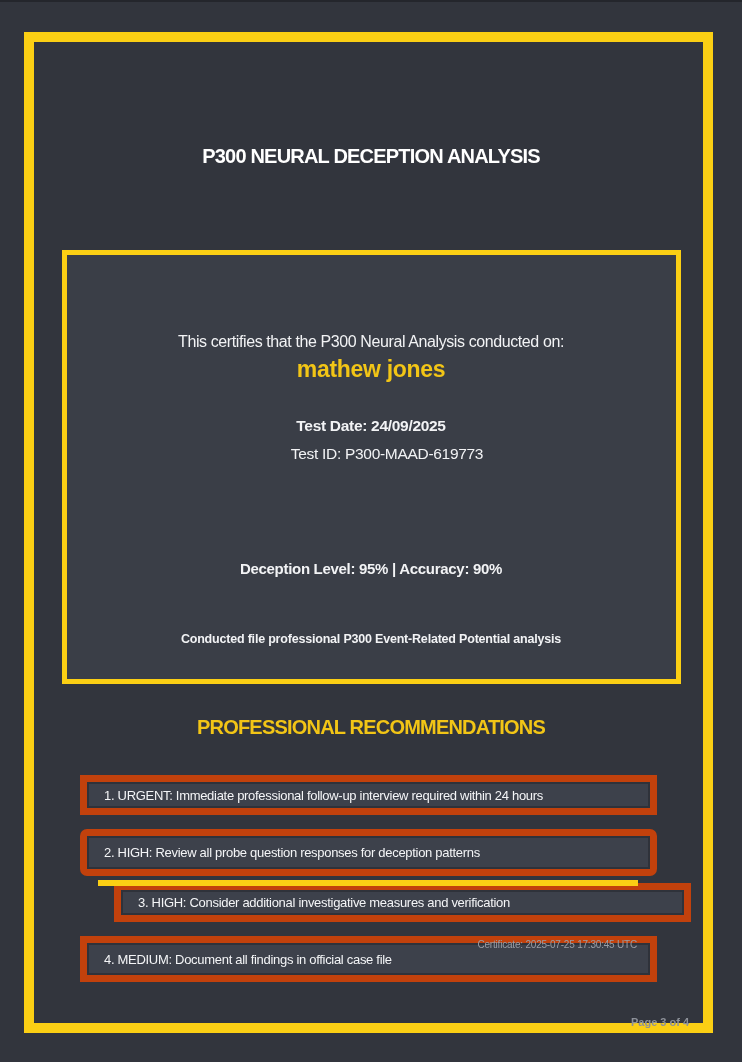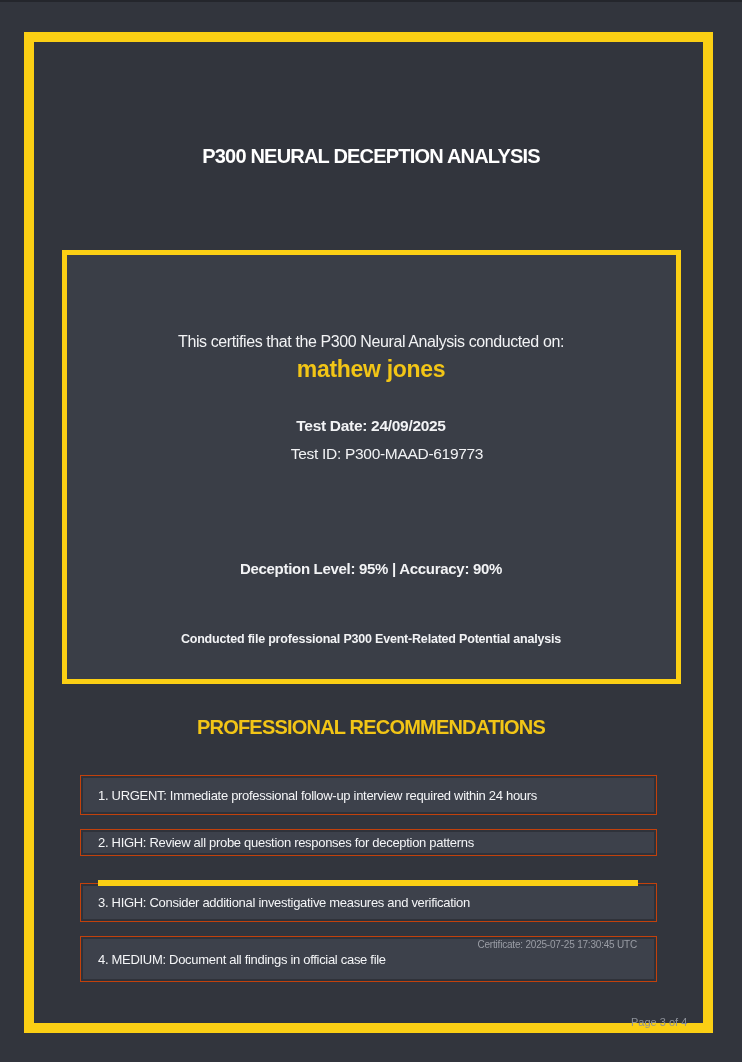--- a/index.html
+++ b/index.html
@@ -64,33 +64,33 @@
   .risk-status  { top: 501px; font-size: 22px; font-weight: bold; letter-spacing: -0.8px; color: #e25750; }
   .metrics-line { top: 560px; font-size: 15px; font-weight: bold; letter-spacing: -0.3px; }
   .method-note  { top: 632px; font-size: 12.5px; font-weight: bold; letter-spacing: -0.2px; }
   .rec-heading  { top: 716px; font-size: 20px; font-weight: bold; letter-spacing: -0.8px; color: #f2c516; }
 
   .rec-box {
     position: absolute;
     left: 80px;
     width: 577px;
     box-sizing: border-box;
-    border: 1px solid #c2410c;
+    border: 7px solid #c2410c;
     box-shadow: inset 0 0 0 2px #2f323a;
     background: #3d414b;
     display: flex;
     align-items: center;
     padding-left: 17px;
     color: #f4f5f7;
     font-size: 13px;
     letter-spacing: -0.3px;
   }
   .rec-1 { top: 775px; height: 40px; }
-  .rec-2 { top: 829px; height: 27px; }
-  .rec-3 { top: 883px; height: 39px; }
+  .rec-2 { top: 829px; height: 47px; border-radius: 7px; }
+  .rec-3 { top: 883px; height: 39px; margin-left: 34px; }
   .rec-4 { top: 936px; height: 46px; }
 
   .accent-stripe {
     position: absolute;
     left: 98px; top: 880px;
     width: 540px; height: 6px;
     background: #fbcf14;
     z-index: 5;
   }
   .cert-timestamp {
@@ -102,20 +102,21 @@
     letter-spacing: -0.2px;
     color: #9a9da5;
     z-index: 6;
   }
   .page-indicator {
     position: absolute;
     left: 631px; top: 1016px;
     font-size: 11px;
     color: #8d9199;
     z-index: 6;
+    font-weight: bold;
   }
 </style>
 </head>
 <body>
 
 <div class="page">
 
   <div class="top-edge"></div>
 
   <div class="outer-frame"></div>

